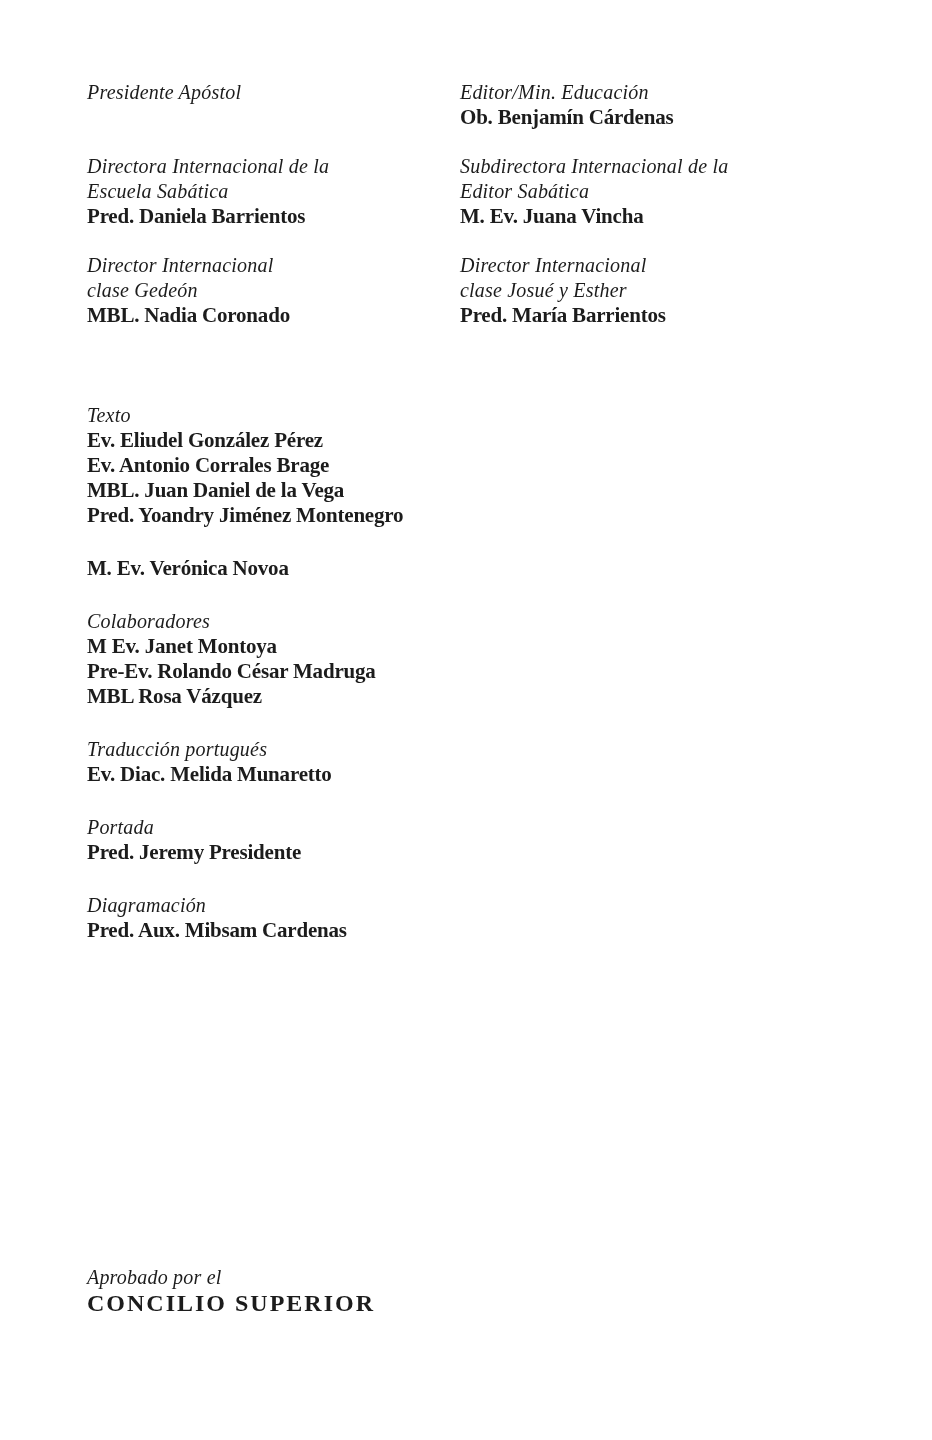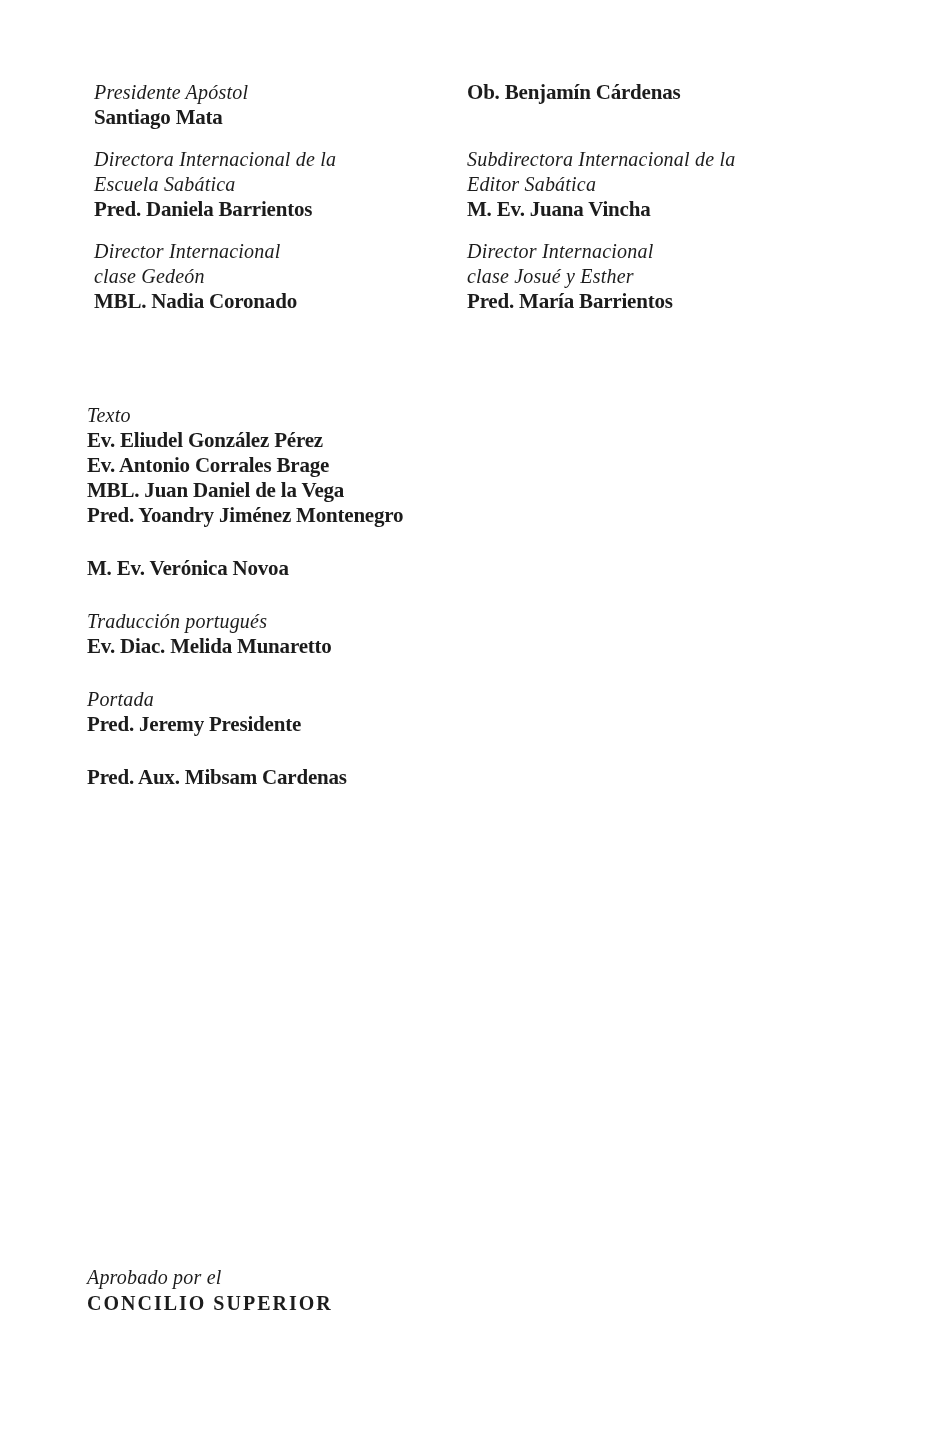--- a/index.html
+++ b/index.html
@@ -31,64 +31,64 @@
   .person {
     font-style: normal;
     font-weight: 700;
     font-size: 21px;
     line-height: 25px;
     letter-spacing: -0.2px;
   }
   
   .directory {
     position: absolute;
-    left: 94px;
+    left: 87px;
     top: 80px;
     width: 780px;
     display: grid;
     grid-template-columns: 373px 1fr;
-    row-gap: 17px;
+    row-gap: 24px;
     align-items: start;
   }
   
   .credits {
     position: absolute;
     left: 87px;
     top: 403px;
     width: 500px;
   }
   .credit-section {
     margin-bottom: 28px;
   }
   
   .approval {
     position: absolute;
     left: 87px;
     top: 1265px;
   }
   .approval .org {
     font-weight: 700;
-    font-size: 20px;
+    font-size: 24px;
     line-height: 26px;
     letter-spacing: 2px;
   }
 </style>
 </head>
 <body>
 
 <div class="page">
 
   <div class="directory">
 
     <div class="entry">
       <div class="role">Presidente Apóstol</div>
-      <div class="person">Santiago Mata</div>
     </div>
 
     <div class="entry">
+      <div class="role">Editor/Min. Educación</div>
       <div class="person">Ob. Benjamín Cárdenas</div>
     </div>
 
     <div class="entry">
       <div class="role">Directora Internacional de la
 Escuela Sabática</div>
       <div class="person">Pred. Daniela Barrientos</div>
     </div>
 
     <div class="entry">
@@ -118,32 +118,39 @@
       <div class="person">Ev. Eliudel González Pérez</div>
       <div class="person">Ev. Antonio Corrales Brage</div>
       <div class="person">MBL. Juan Daniel de la Vega</div>
       <div class="person">Pred. Yoandry Jiménez Montenegro</div>
     </div>
 
     <div class="credit-section">
       <div class="person">M. Ev. Verónica Novoa</div>
     </div>
 
+    <div class="credit-section">
+      <div class="role">Colaboradores</div>
+      <div class="person">M Ev. Janet Montoya</div>
+      <div class="person">Pre-Ev. Rolando César Madruga</div>
+      <div class="person">MBL Rosa Vázquez</div>
+    </div>
 
     <div class="credit-section">
       <div class="role">Traducción portugués</div>
       <div class="person">Ev. Diac. Melida Munaretto</div>
     </div>
 
     <div class="credit-section">
       <div class="role">Portada</div>
       <div class="person">Pred. Jeremy Presidente</div>
     </div>
 
     <div class="credit-section">
+      <div class="role">Diagramación</div>
       <div class="person">Pred. Aux. Mibsam Cardenas</div>
     </div>
 
   </div>
 
   <div class="approval">
     <div class="role">Aprobado por el</div>
     <div class="org">CONCILIO SUPERIOR</div>
   </div>
 

